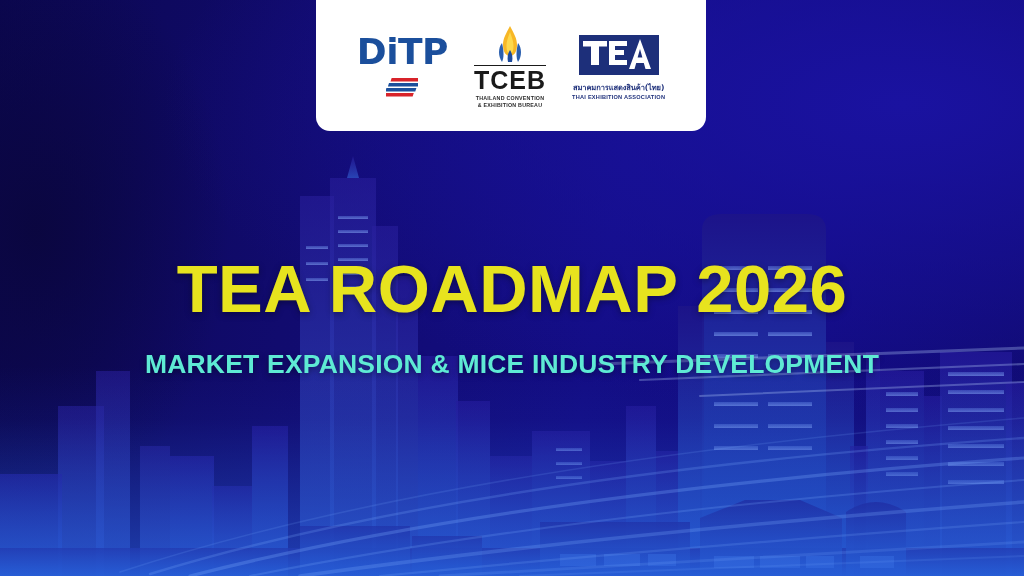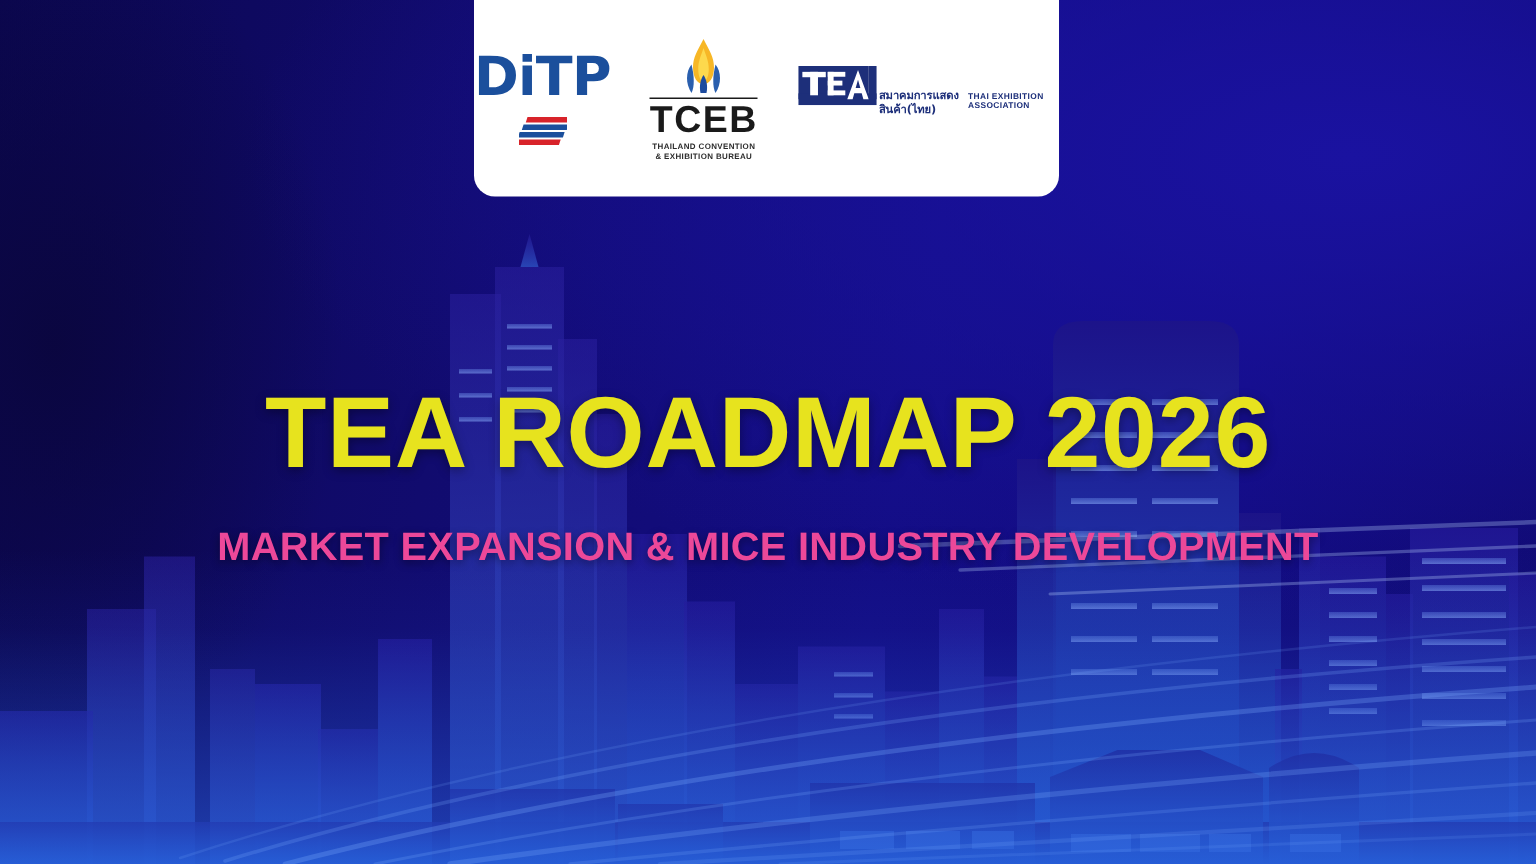--- a/index.html
+++ b/index.html
@@ -113,21 +113,21 @@
     font-size: 5.3px;
     font-weight: bold;
     letter-spacing: 0.25px;
     color: #2b2b2b;
     text-align: center;
     line-height: 1.35;
     margin-top: 2px;
   }
 
   
-  .tea { display: flex; flex-direction: row; align-items: center; }
+  .tea { display: flex; flex-direction: column; align-items: center; }
   .tea-mark {
     width: 84px;
     height: 47px;
   }
   .tea-thai {
     font-family: "DejaVu Sans", sans-serif;
     font-size: 7.5px;
     font-weight: bold;
     color: #1d2f7a;
     line-height: 1.1;
@@ -160,21 +160,21 @@
     line-height: 1.02;
     margin: 0;
     text-shadow: 0 2px 7px rgba(0,0,0,0.38);
     white-space: nowrap;
   }
   .subtitle {
     font-family: "Liberation Sans", sans-serif;
     font-weight: bold;
     font-size: 26.5px;
     letter-spacing: 0.2px;
-    color: #ec4899;
+    color: #5eead4;
     line-height: 1.1;
     margin: 27px 0 0 0;
     text-shadow: 0 2px 6px rgba(0,0,0,0.40);
     white-space: nowrap;
   }
 </style>
 </head>
 <body>
 
 <div id="stage">

